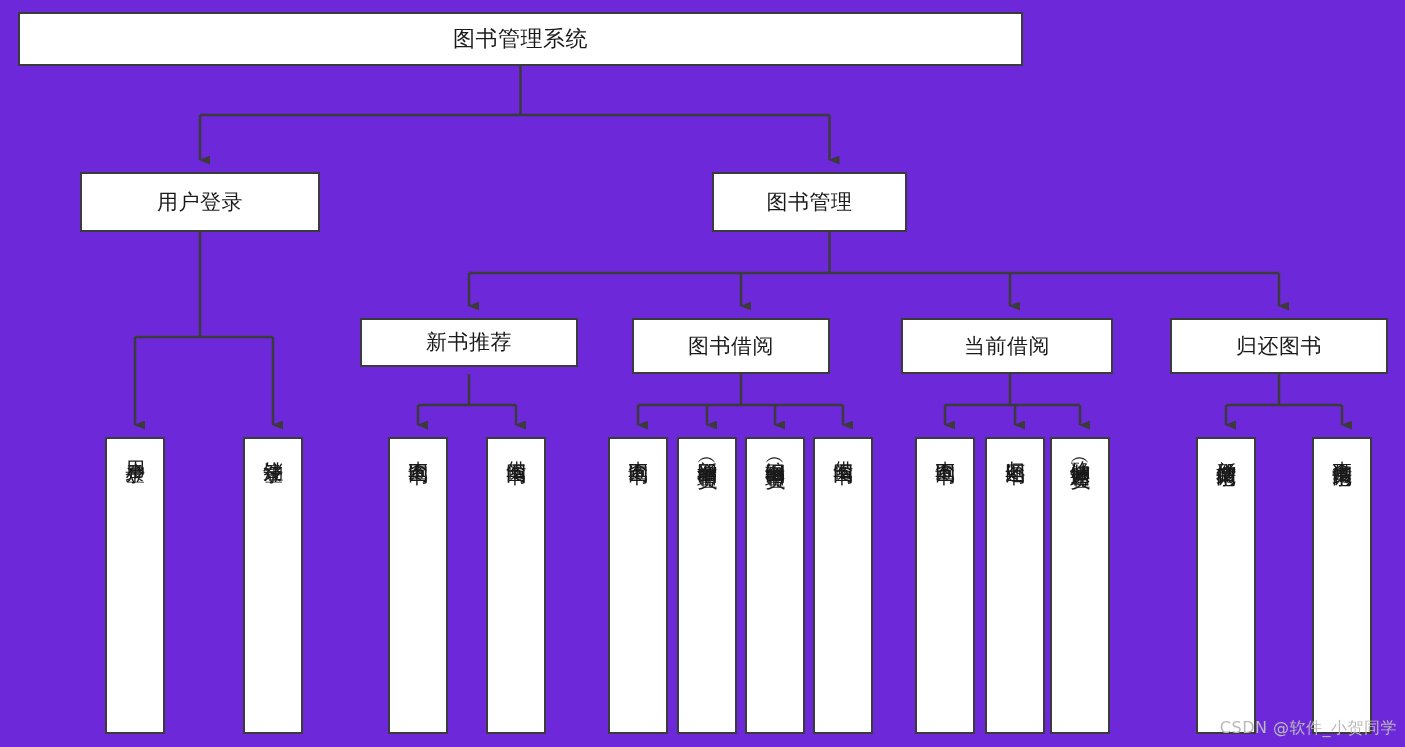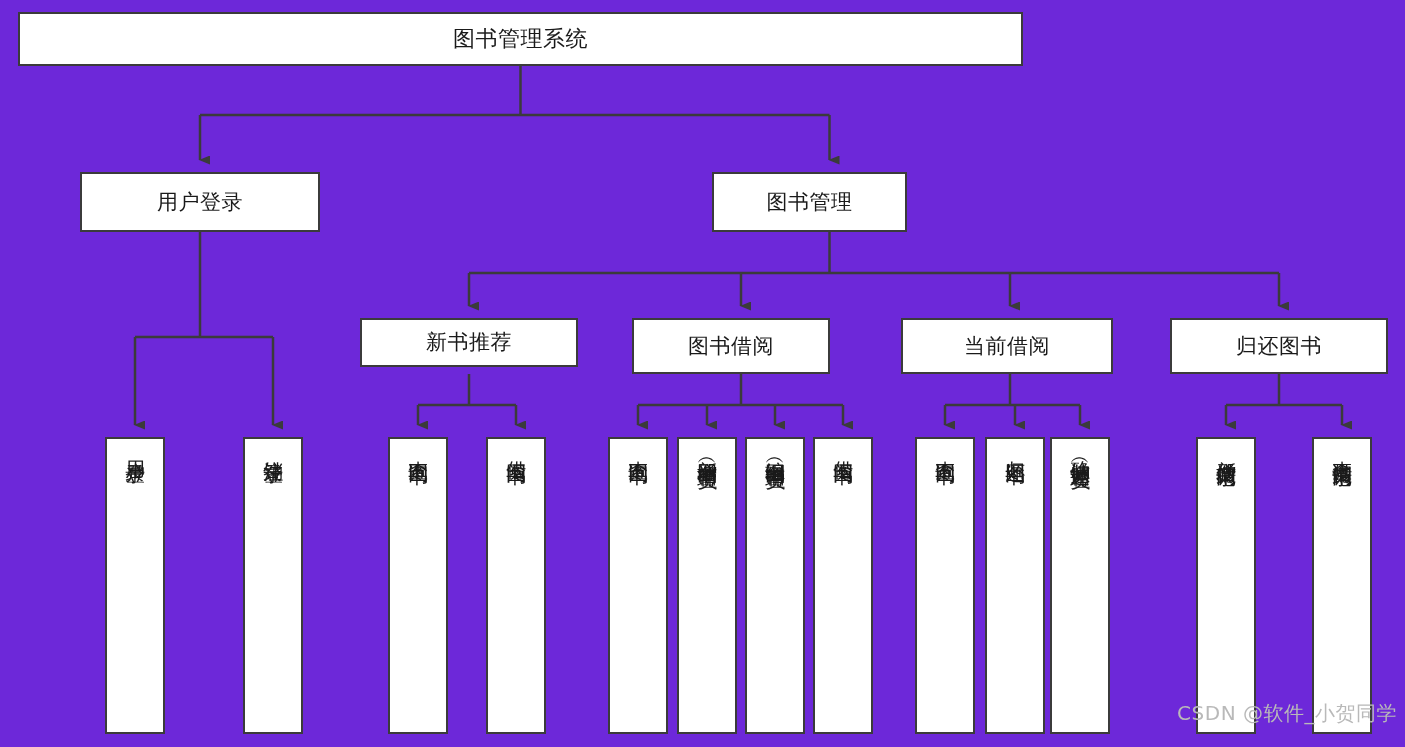--- a/index.html
+++ b/index.html
@@ -57,22 +57,22 @@
     writing-mode: vertical-rl;
     text-orientation: upright;
     font-size: 20px;
     line-height: 1.08;
     letter-spacing: 1.5px;
     white-space: nowrap;
   }
   .watermark {
     position: absolute;
     right: 8px;
-    bottom: 20px;
-    font-size: 20px;
+    bottom: 8px;
+    font-size: 16px;
     color: #b9b9b9;
     letter-spacing: 0.5px;
     white-space: nowrap;
     font-family: "DejaVu Sans", "Liberation Sans", sans-serif;
   }
 </style>
 </head>
 <body>
 
 <div id="canvas">

